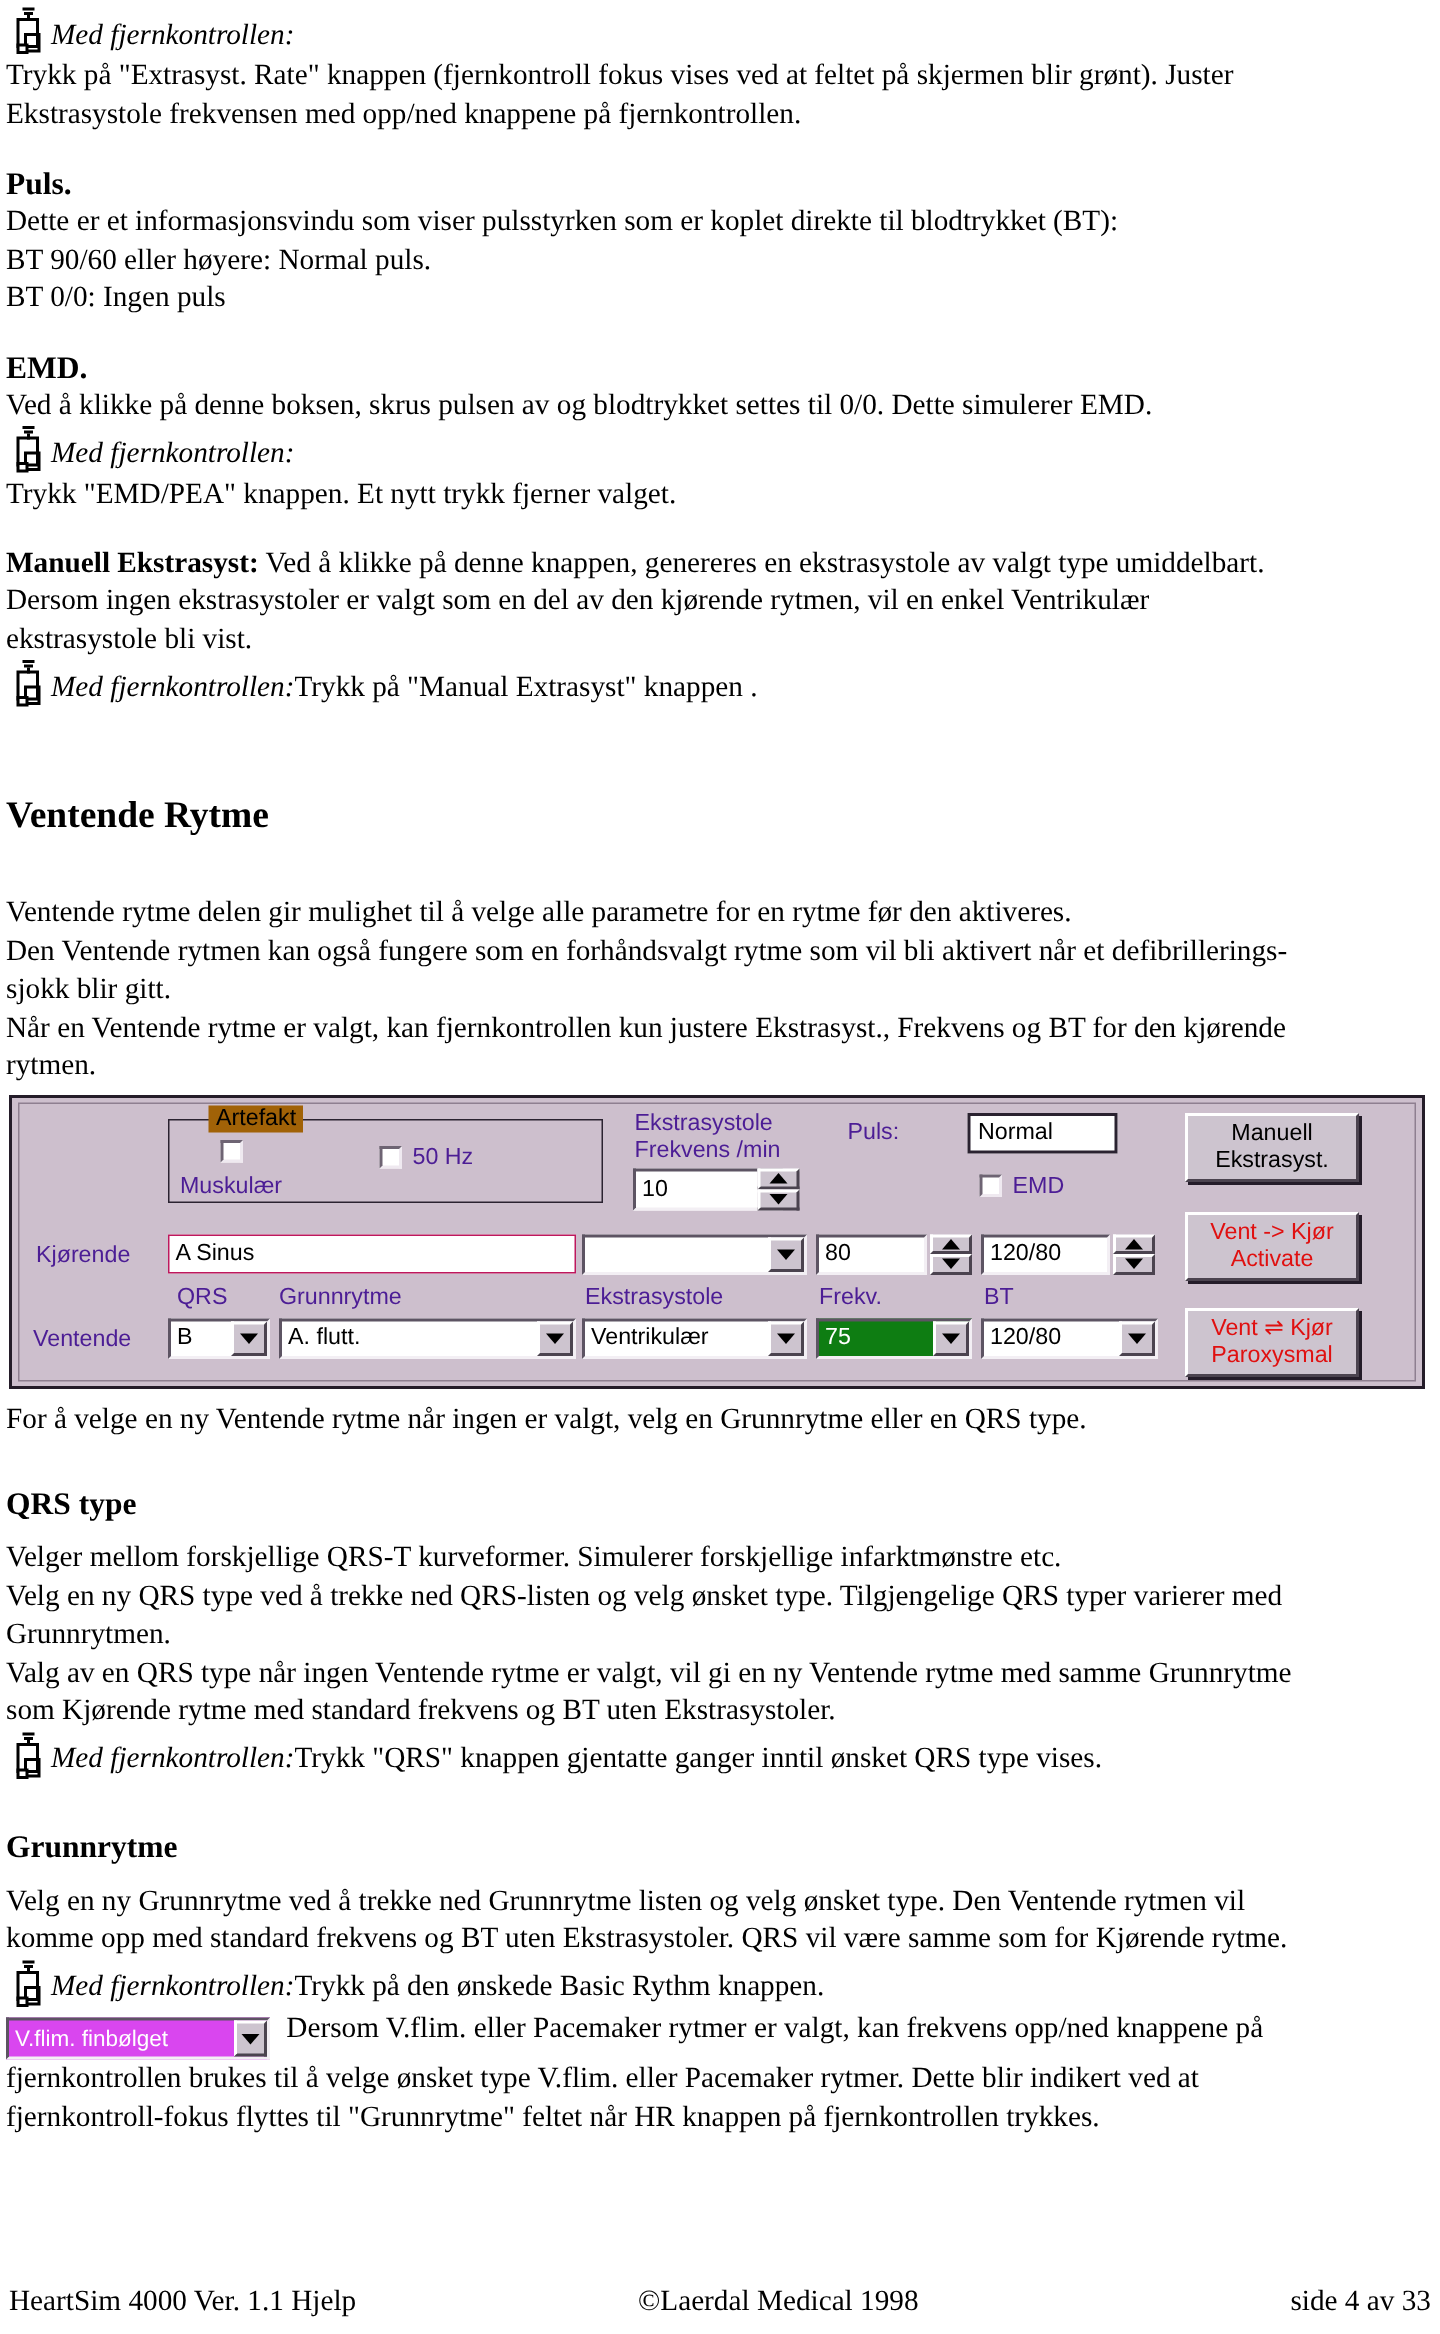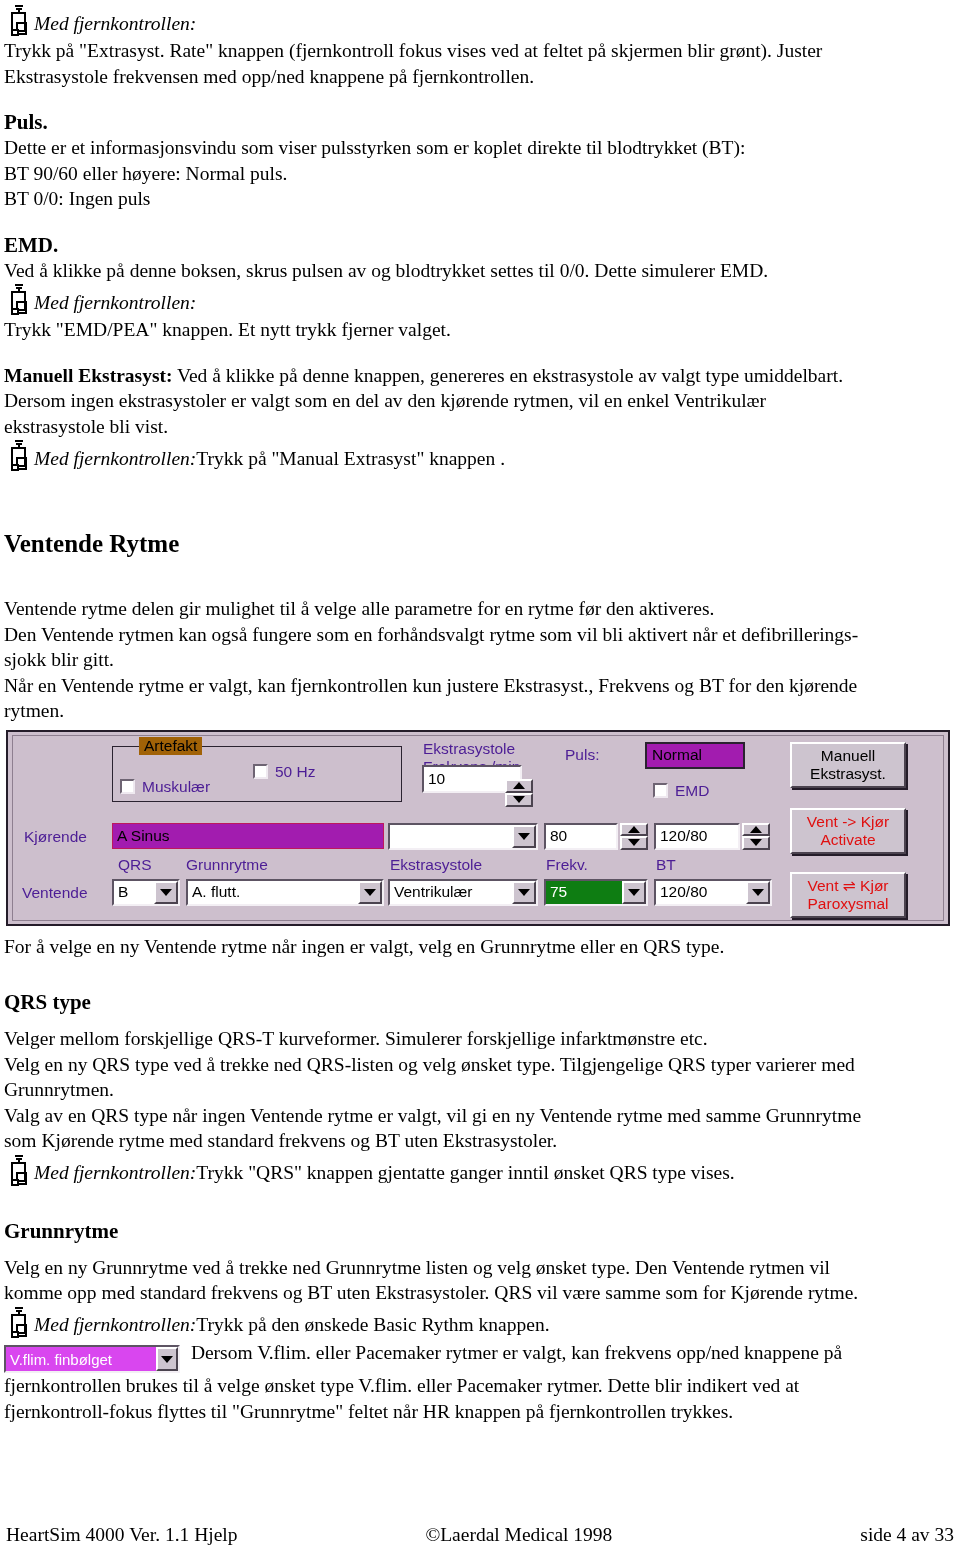--- a/index.html
+++ b/index.html
@@ -71,21 +71,21 @@
   
   .sunken{
     background:#ffffff;
     border-top:2px solid #5d5463;border-left:2px solid #5d5463;
     border-right:2px solid #f3eff4;border-bottom:2px solid #f3eff4;
     box-sizing:border-box;
     font-family:"Liberation Sans", sans-serif;font-size:15.5px;
     display:flex;align-items:center;padding-left:4px;
     color:#000;
   }
-  .sunken.gray{background:#a21caf;text-align:right;}
+  .sunken.gray{background:#ffffff;text-align:right;}
 
   
   .combo{
     position:absolute;display:flex;align-items:stretch;
     background:#ffffff;
     border-top:2px solid #5d5463;border-left:2px solid #5d5463;
     border-right:2px solid #f3eff4;border-bottom:2px solid #f3eff4;
     box-sizing:border-box;
   }
   .combo .val{
@@ -231,32 +231,32 @@
   <p class="body-text">Når en Ventende rytme er valgt, kan fjernkontrollen kun justere  Ekstrasyst., Frekvens og BT for den kjørende</p>
   <p class="body-text">rytmen.</p>
 </div>
 
 <div class="sim-panel">
   <div class="sim-inner"></div>
 
   <div class="groupbox" style="left:104px;top:14px;width:290px;height:56px;">
     <span class="groupbox-title">Artefakt</span>
   </div>
-  <div class="chk-wrap" style="left:112px;top:46px;">
+  <div class="chk-wrap" style="left:112px;top:28px;flex-direction:column;">
     <span class="chk"></span>
     <span class="lbl">Muskulær</span>
   </div>
   <div class="chk-wrap" style="left:245px;top:31px;">
     <span class="chk"></span>
     <span class="lbl">50 Hz</span>
   </div>
 
   <div class="abs lbl" style="left:415px;top:8px;">Ekstrasystole</div>
   <div class="abs lbl" style="left:415px;top:26px;">Frekvens /min</div>
-  <div class="abs sunken" style="left:414px;top:33px;width:100px;height:28px;">10</div>
+  <div class="abs sunken" style="left:414px;top:47px;width:100px;height:28px;">10</div>
   <div class="spin" style="left:497px;top:47px;height:28px;">
     <div>
           <span class="tri-up"></span>
         </div>
     <div>
           <span class="tri-down"></span>
         </div>
   </div>
 
   <div class="abs lbl" style="left:557px;top:14px;">Puls:</div>

